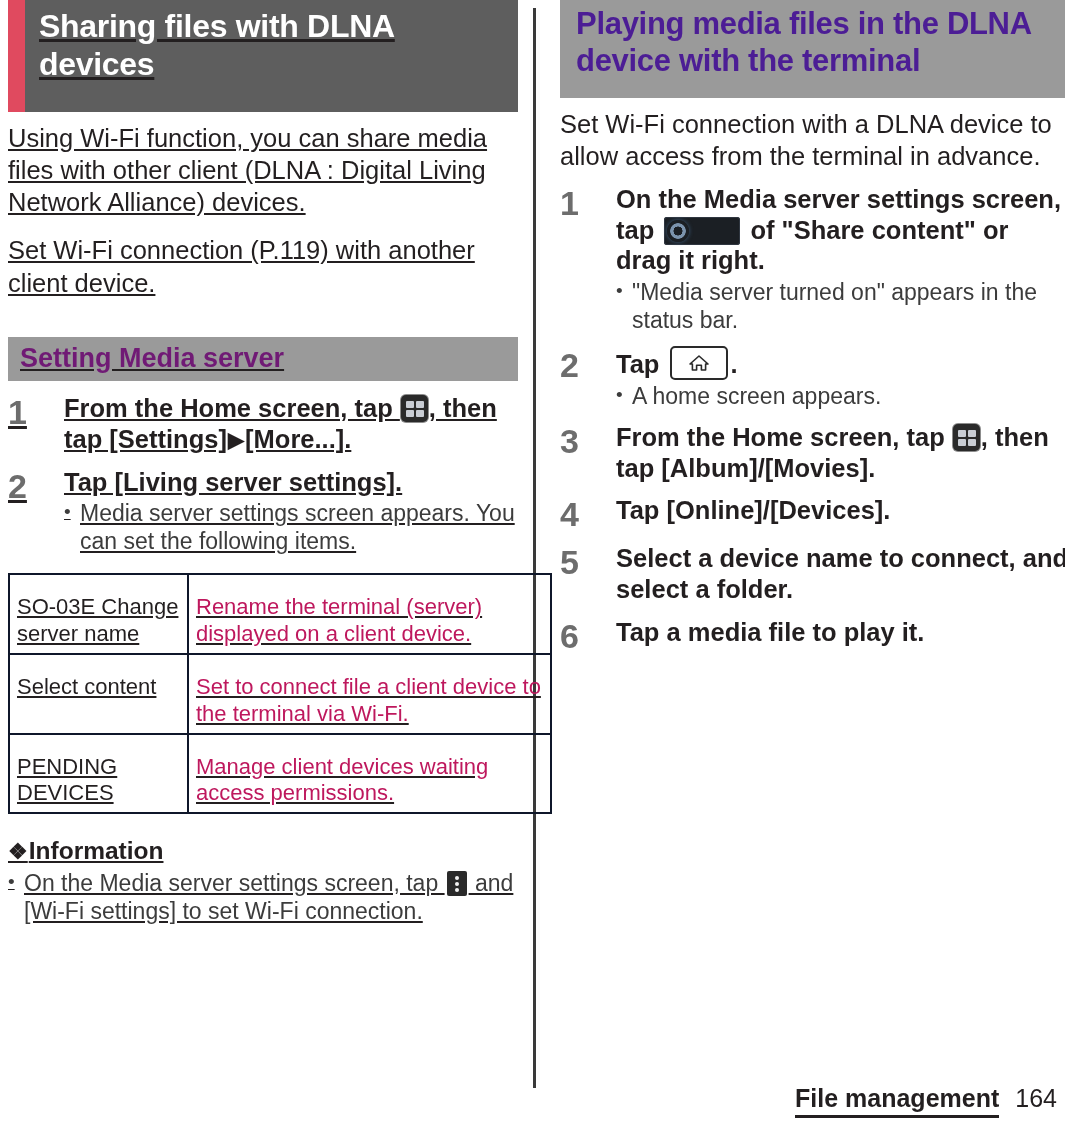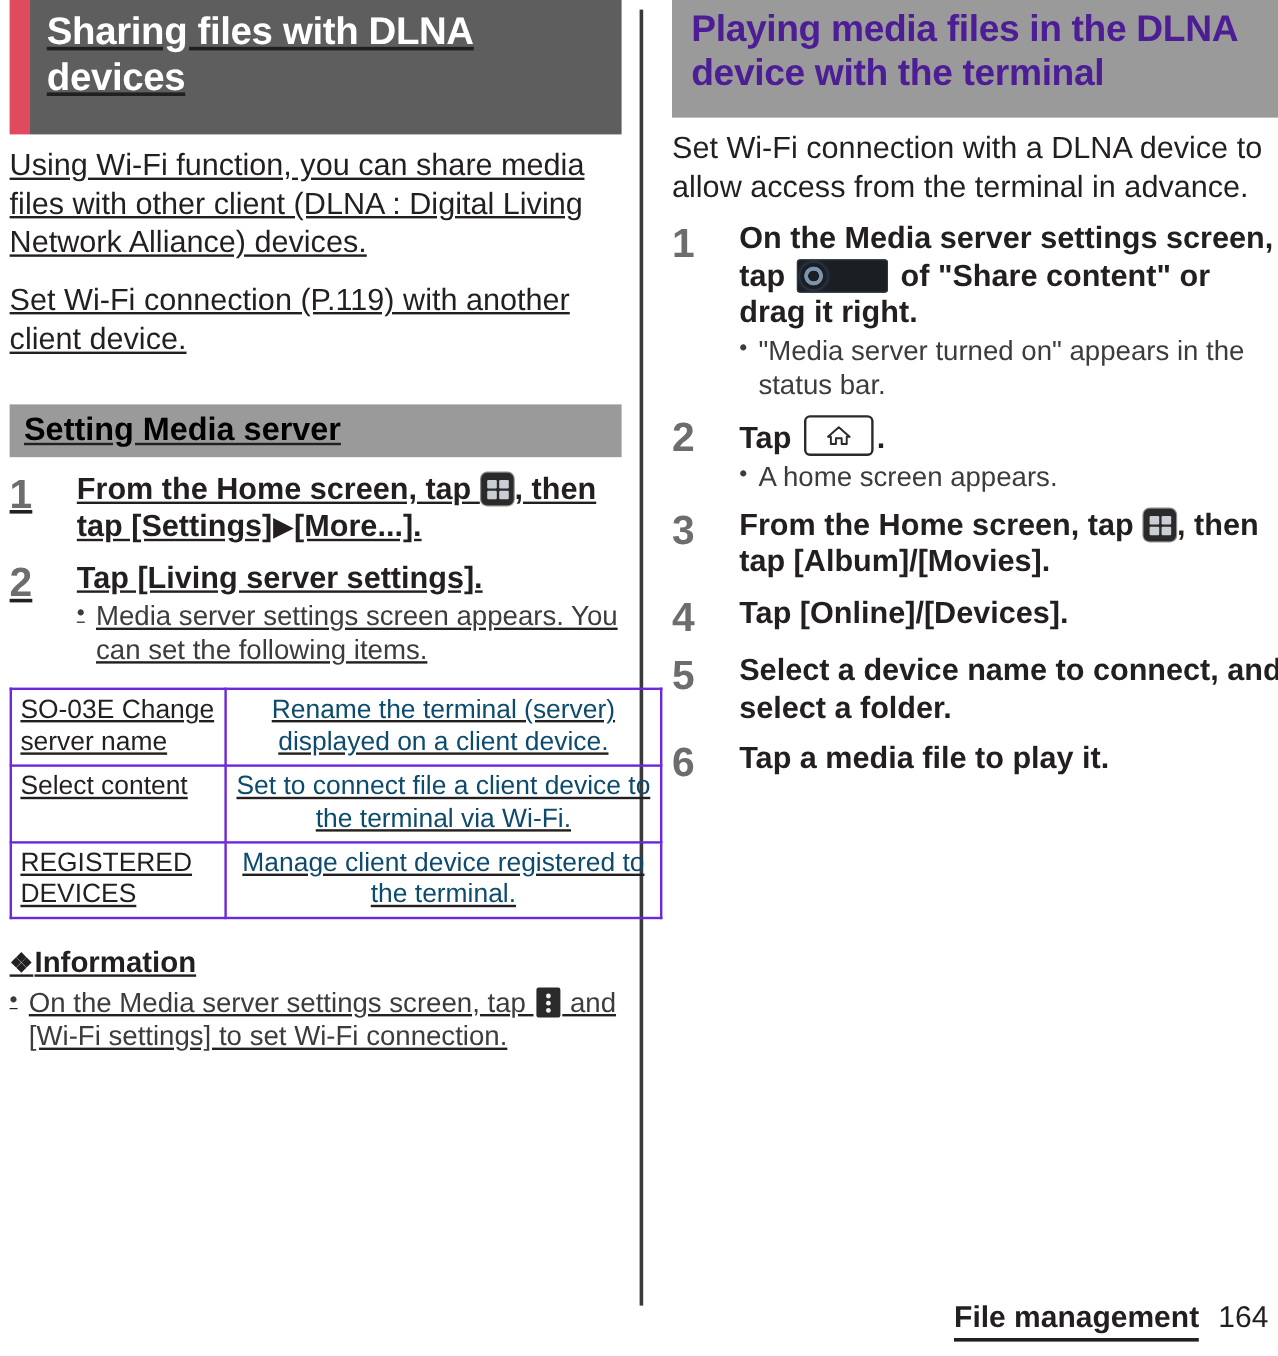--- a/index.html
+++ b/index.html
@@ -91,21 +91,21 @@
   .section-band {
     width: 510px;
     background: #9a9a9a;
     box-sizing: border-box;
     padding: 5px 0 6px 12px;
     margin-top: 38px;
   }
   .section-band-title {
     font-size: 27px;
     font-weight: bold;
-    color: #000000;
+    color: #701a75;
     line-height: 1.25;
   }
 
   
   .steps { margin-top: 4px; }
   .step {
     display: flex;
     align-items: flex-start;
     margin-top: 12px;
   }
@@ -235,29 +235,29 @@
   }
 
   
   .spec-table {
     margin-top: 18px;
     border-collapse: collapse;
     width: 510px;
     table-layout: fixed;
   }
   .spec-table td {
-    border: 2px solid #6d28d9;
-    padding: 3px 7px 5px 7px;
+    border: 2px solid #0f172a;
+    padding: 19px 7px 5px 7px;
     font-size: 22px;
     line-height: 1.22;
     vertical-align: top;
     color: #231f20;
   }
   .spec-table td.c1 { width: 163px; }
-  .spec-table td.c2 { width: 347px; color: #0c4a6e; text-align: center; }
+  .spec-table td.c2 { width: 347px; color: #be185d; }
 
   
   .info-block { margin-top: 22px; }
   .info-head {
     font-size: 24.5px;
     font-weight: bold;
     color: #231f20;
     line-height: 1.2;
   }
   .info-head .diamond {
@@ -346,22 +346,22 @@
       <tbody>
         <tr>
           <td class="c1">SO-03E Change server name</td>
           <td class="c2">Rename the terminal (server) displayed on a client device.</td>
         </tr>
         <tr>
           <td class="c1">Select content</td>
           <td class="c2">Set to connect file a client device to the terminal via Wi-Fi.</td>
         </tr>
         <tr>
-          <td class="c1">REGISTERED DEVICES</td>
-          <td class="c2">Manage client device registered to the terminal.</td>
+          <td class="c1">PENDING DEVICES</td>
+          <td class="c2">Manage client devices waiting access permissions.</td>
         </tr>
       </tbody>
     </table>
 
     <div class="info-block">
       <div class="info-head"><span class="diamond">❖</span><span>Information</span></div>
       <div class="info-list">
         <div class="info-item">
           <div class="note-dot">•</div>
           <div class="note-text"><span>On the Media server settings screen, tap </span><span class="icon-kebab"><i></i><i></i><i></i></span><span> and [Wi-Fi settings] to set Wi-Fi connection.</span></div>

